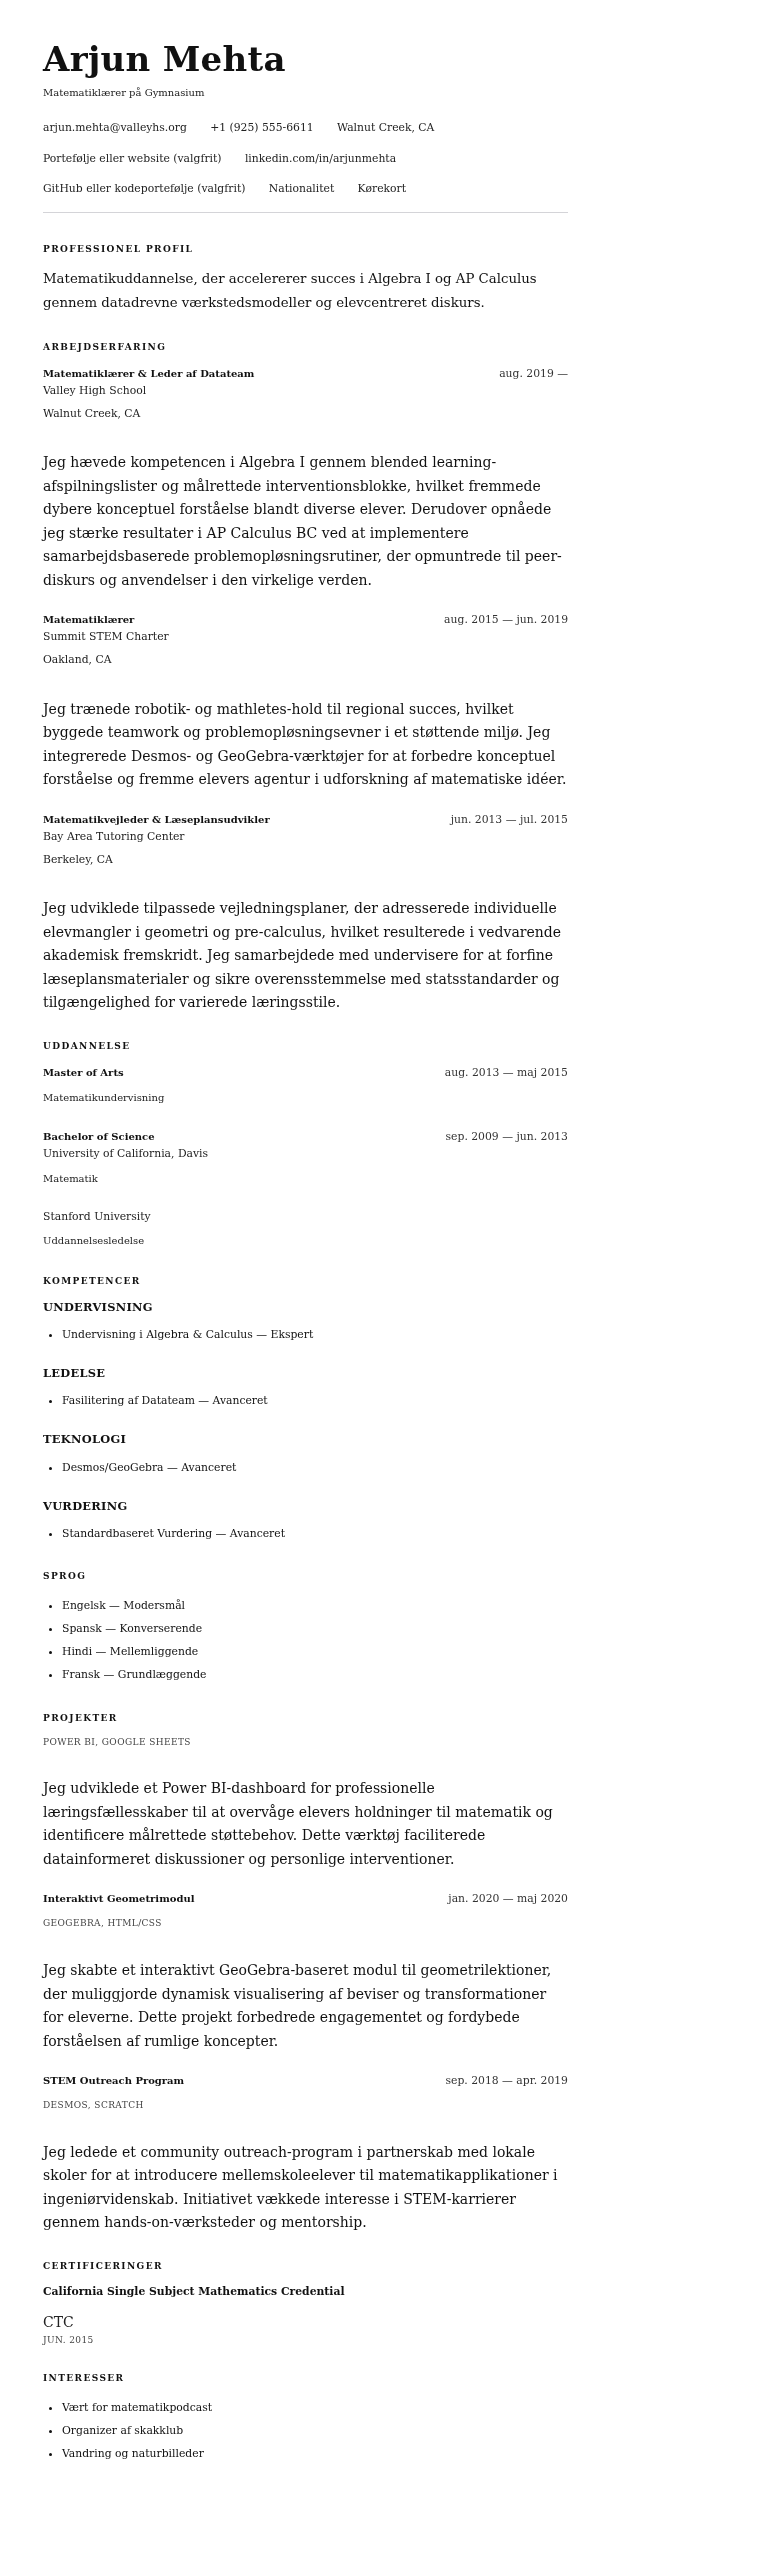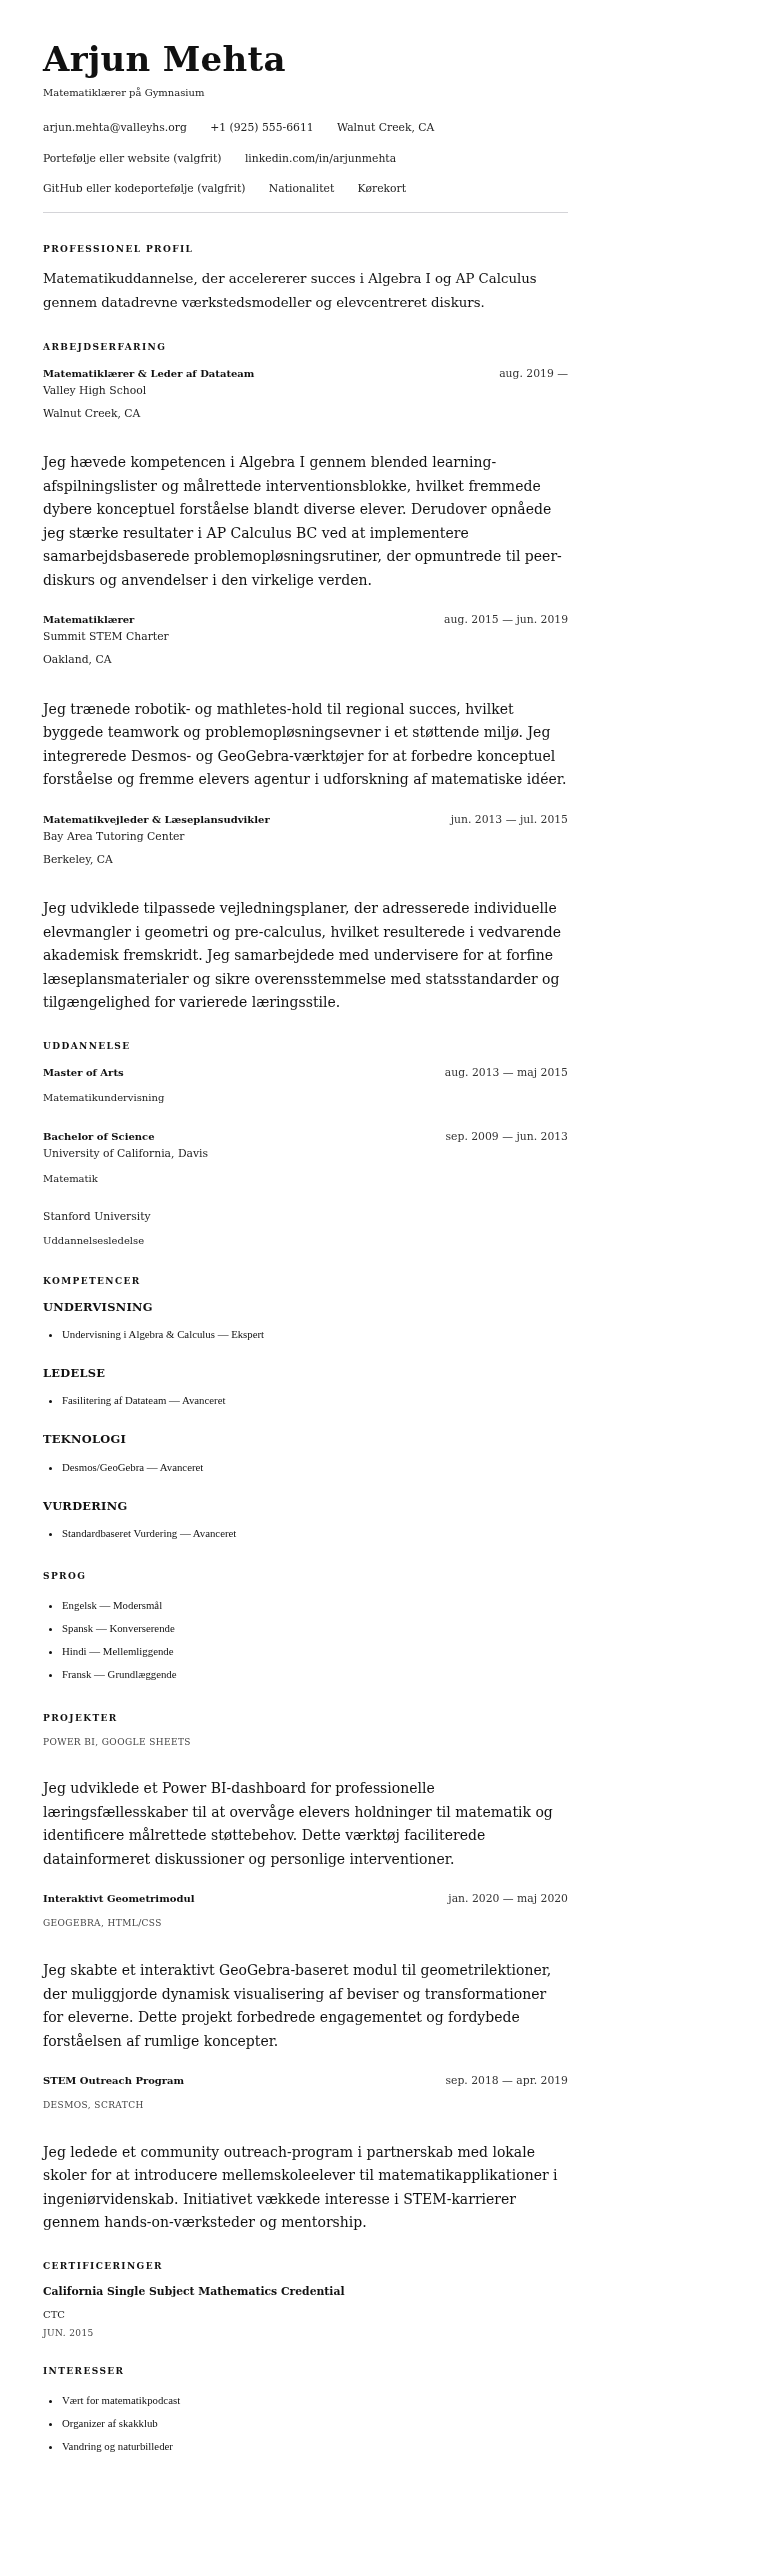--- a/index.html
+++ b/index.html
@@ -28,27 +28,27 @@
   .entry-date { font-size: 10.8px; color: #333; line-height: 15.3px; white-space: nowrap; }
   .entry-sub { font-size: 10.8px; color: #222; line-height: 16.5px; }
   .entry-loc { font-size: 10.8px; color: #222; line-height: 16.5px; margin-top: 6.4px; }
   .entry-desc { font-size: 14px; line-height: 23.5px; margin: 29px 0 0 0; color: #111; }
 
   .edu-entry { margin-bottom: 21.6px; }
   .edu-field { font-size: 10px; color: #222; line-height: 16.5px; margin-top: 8px; }
 
   .skill-cat { font-size: 11.4px; font-weight: bold; letter-spacing: 0.3px; margin: 0 0 7.6px 0; line-height: 16.5px; text-transform: uppercase; }
   ul.bullets { margin: 0 0 19px 0; padding-left: 19px; }
-  ul.bullets li { font-size: 10.8px; line-height: 23px; color: #111; font-family: Liberation Serif, serif; }
+  ul.bullets li { font-size: 10.8px; line-height: 23px; color: #111; }
   ul.tight li { line-height: 23px; }
 
   .tags { font-size: 9px; color: #444; letter-spacing: 0.4px; text-transform: uppercase; margin-top: 9px; line-height: 12.7px; }
 
   .cert-title { font-size: 10.8px; font-weight: bold; line-height: 16.5px; }
-  .cert-issuer { font-size: 10px; color: #222; line-height: 16.5px; margin-top: 6px; }
+  .cert-issuer { font-size: 14px; color: #222; line-height: 16.5px; margin-top: 13px; }
   .cert-date { font-size: 9px; color: #444; letter-spacing: 0.4px; line-height: 12.7px; margin-top: 3.8px; text-transform: uppercase; }
 </style>
 </head>
 <body>
 
 <div class="page">
 
   <header>
     <h1 class="name">Arjun Mehta</h1>
     <div class="subtitle">Matematiklærer på Gymnasium</div>

